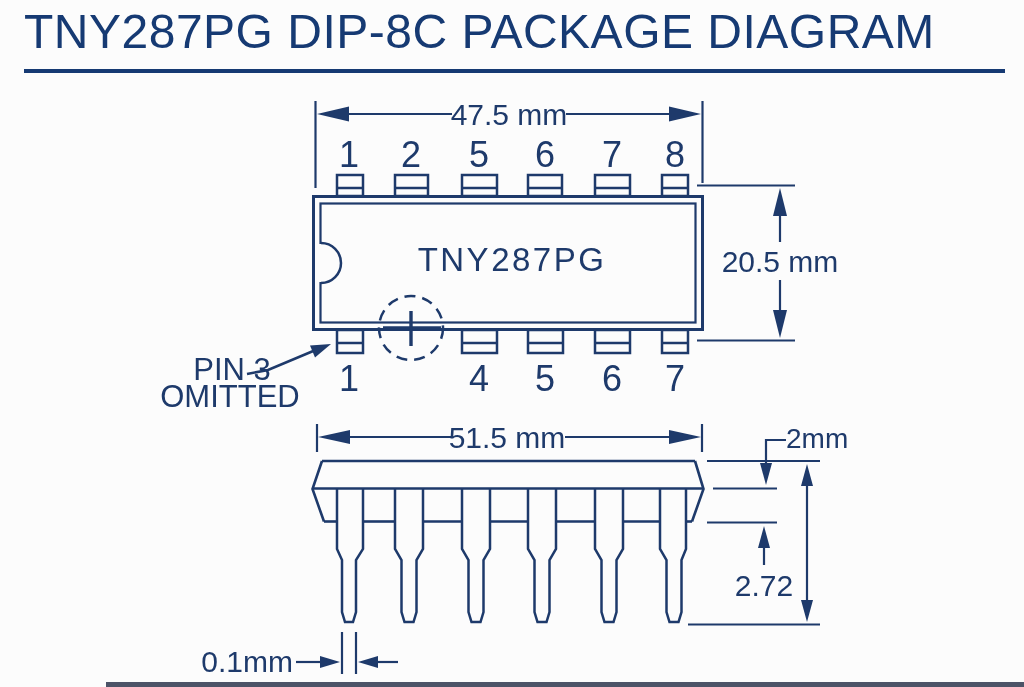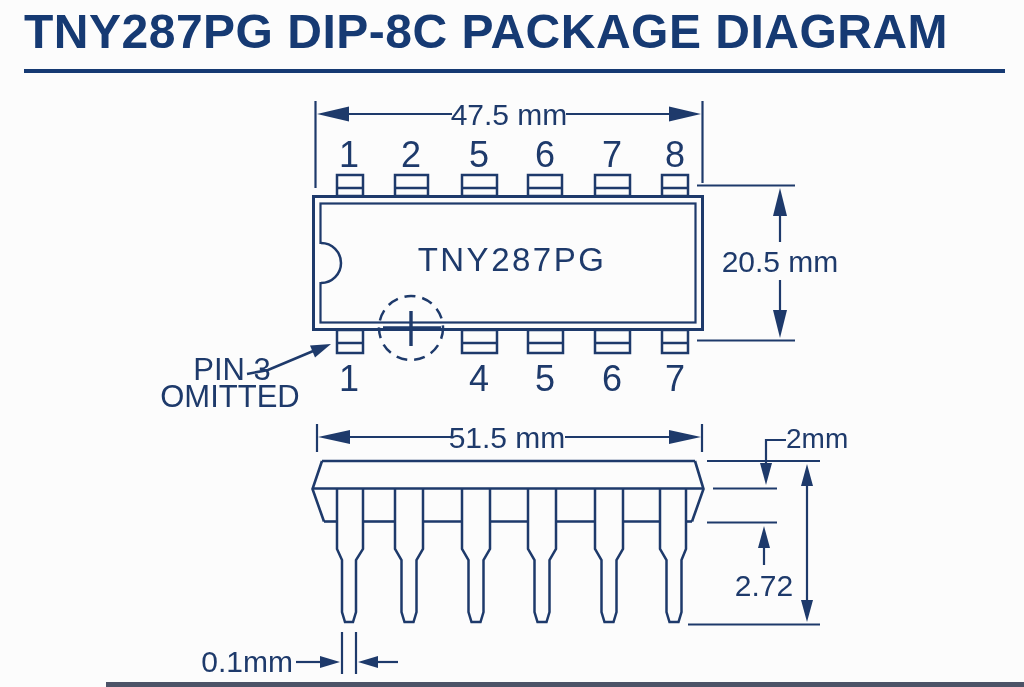--- a/index.html
+++ b/index.html
@@ -11,21 +11,21 @@
   html,body{margin:0;padding:0;}
   body{
     width:1024px;height:687px;
     background:var(--background);
     font-family:"Liberation Sans",sans-serif;
     overflow:hidden;
   }
   .stage{position:relative;width:1024px;height:687px;background:var(--background);}
   .page-title{
     position:absolute;left:24px;top:4px;margin:0;
-    font-size:48px;font-weight:bold;letter-spacing:.5px;
+    font-size:48px;font-weight:normal;letter-spacing:.5px;
     color:var(--title);white-space:nowrap;
   }
   .title-underline{
     position:absolute;left:24px;top:69px;width:981px;height:4px;
     background:var(--title);
   }
   svg.diagram{position:absolute;left:0;top:0;color:var(--line);}
   svg.diagram line, svg.diagram path, svg.diagram rect.frame, svg.diagram circle{
     stroke:currentColor;fill:none;
   }

